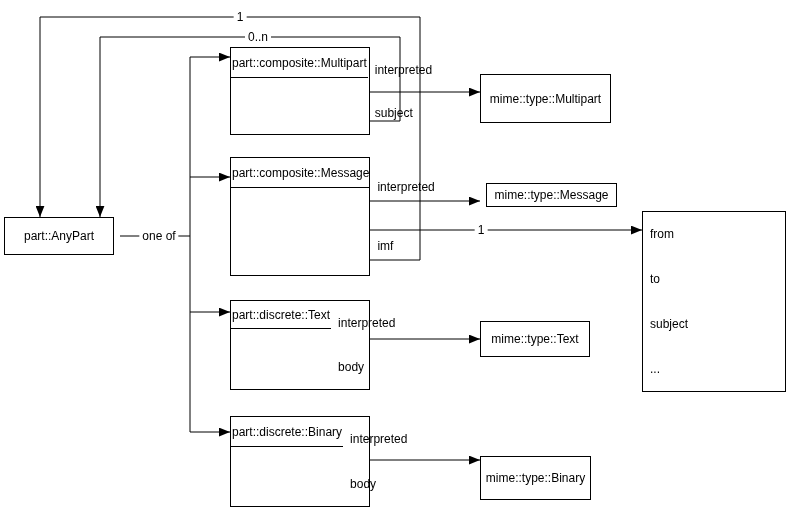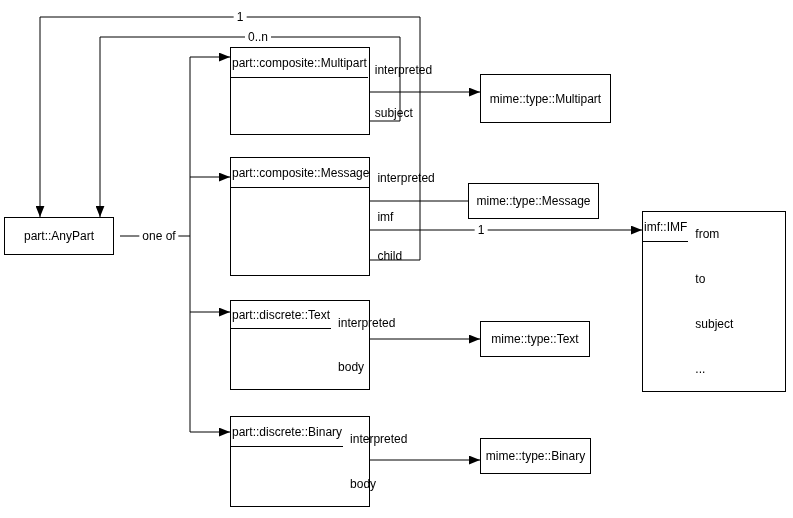--- a/index.html
+++ b/index.html
@@ -88,21 +88,20 @@
       <div class="uml-field">interpreted</div>
       <div class="uml-field">subject</div>
     </div>
   </div>
 
   <div class="uml-box" style="left:230px;top:157px;width:140px;height:119px">
     <div class="uml-title sep" style="height:30px">part::composite::Message</div>
     <div class="uml-fields">
       <div class="uml-field">interpreted</div>
       <div class="uml-field">imf</div>
-      <div class="uml-field">child</div>
     </div>
   </div>
 
   <div class="uml-box" style="left:230px;top:300px;width:140px;height:90px">
     <div class="uml-title sep" style="height:28px">part::discrete::Text</div>
     <div class="uml-fields">
       <div class="uml-field">interpreted</div>
       <div class="uml-field">body</div>
     </div>
   </div>
@@ -112,34 +111,33 @@
     <div class="uml-fields">
       <div class="uml-field">interpreted</div>
       <div class="uml-field">body</div>
     </div>
   </div>
 
   <div class="uml-box" style="left:480px;top:74px;width:131px;height:49px">
     <div class="uml-title fill">mime::type::Multipart</div>
   </div>
 
-  <div class="uml-box" style="left:468px;top:183px;width:131px;height:36px">
+  <div class="uml-box" style="left:486px;top:183px;width:131px;height:24px">
     <div class="uml-title fill">mime::type::Message</div>
   </div>
 
   <div class="uml-box" style="left:480px;top:321px;width:110px;height:36px">
     <div class="uml-title fill">mime::type::Text</div>
   </div>
 
-  <div class="uml-box" style="left:480px;top:438px;width:111px;height:36px">
+  <div class="uml-box" style="left:480px;top:456px;width:111px;height:44px">
     <div class="uml-title fill">mime::type::Binary</div>
   </div>
 
   <div class="uml-box" style="left:642px;top:211px;width:144px;height:181px">
-    <div class="uml-title sep" style="height:30px">imf::IMF</div>
     <div class="uml-fields">
       <div class="uml-field">from</div>
       <div class="uml-field">to</div>
       <div class="uml-field">subject</div>
       <div class="uml-field">...</div>
     </div>
   </div>
 
   <span class="edge-label" style="left:240px;top:17px">1</span>
   <span class="edge-label" style="left:258px;top:37px">0..n</span>

